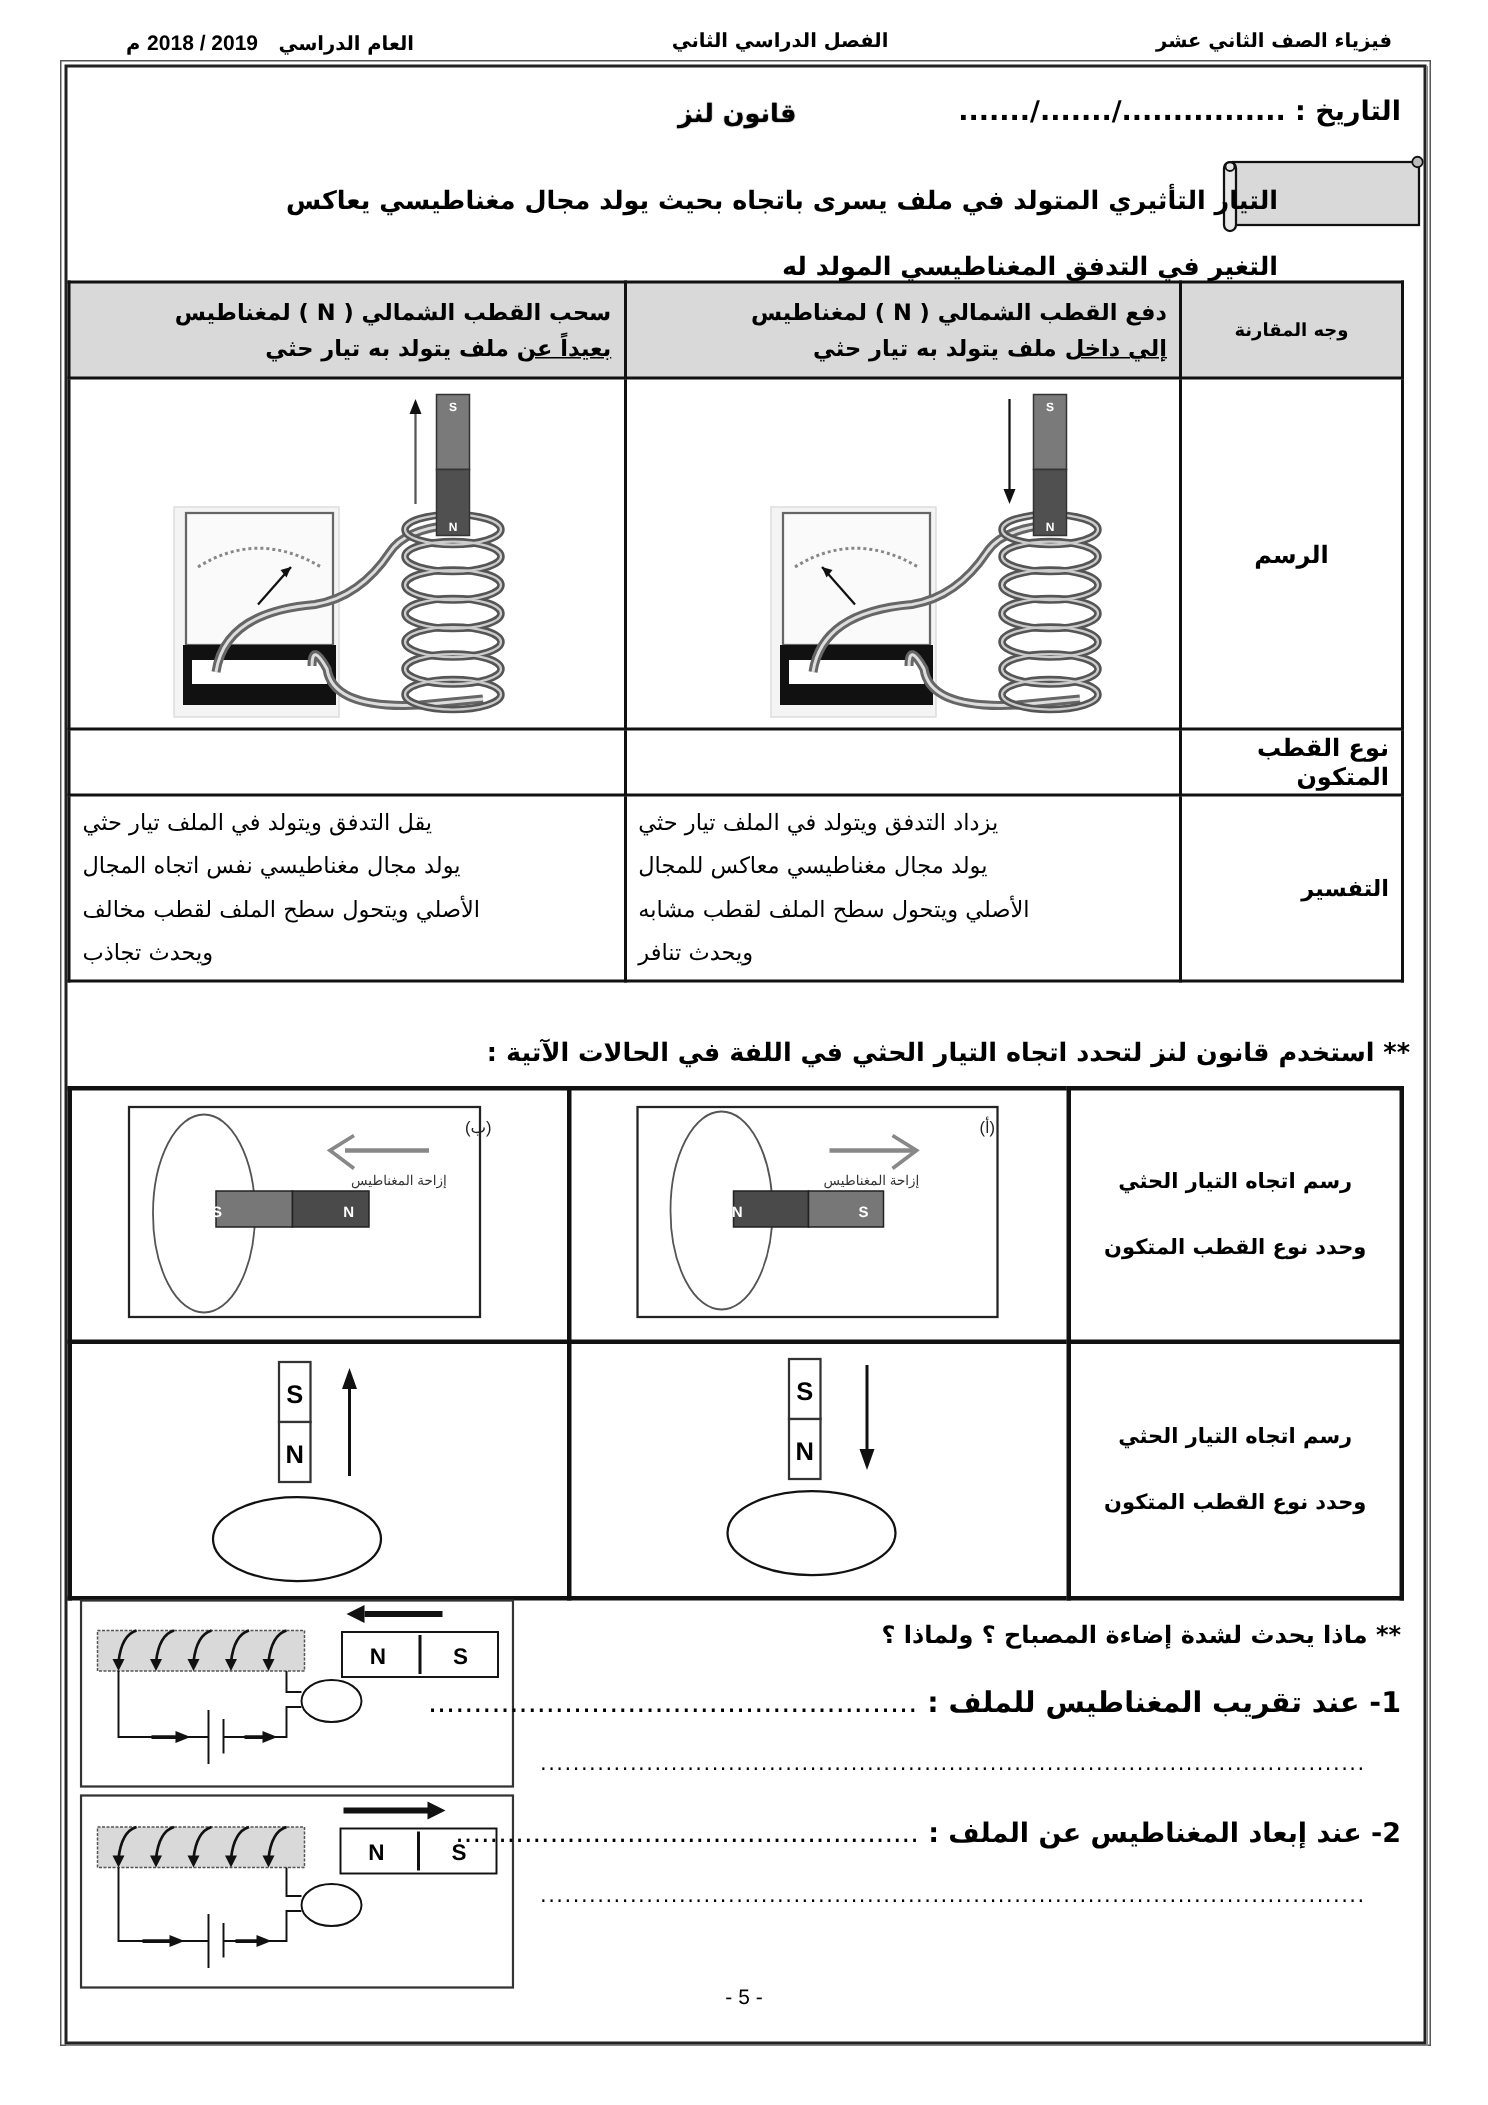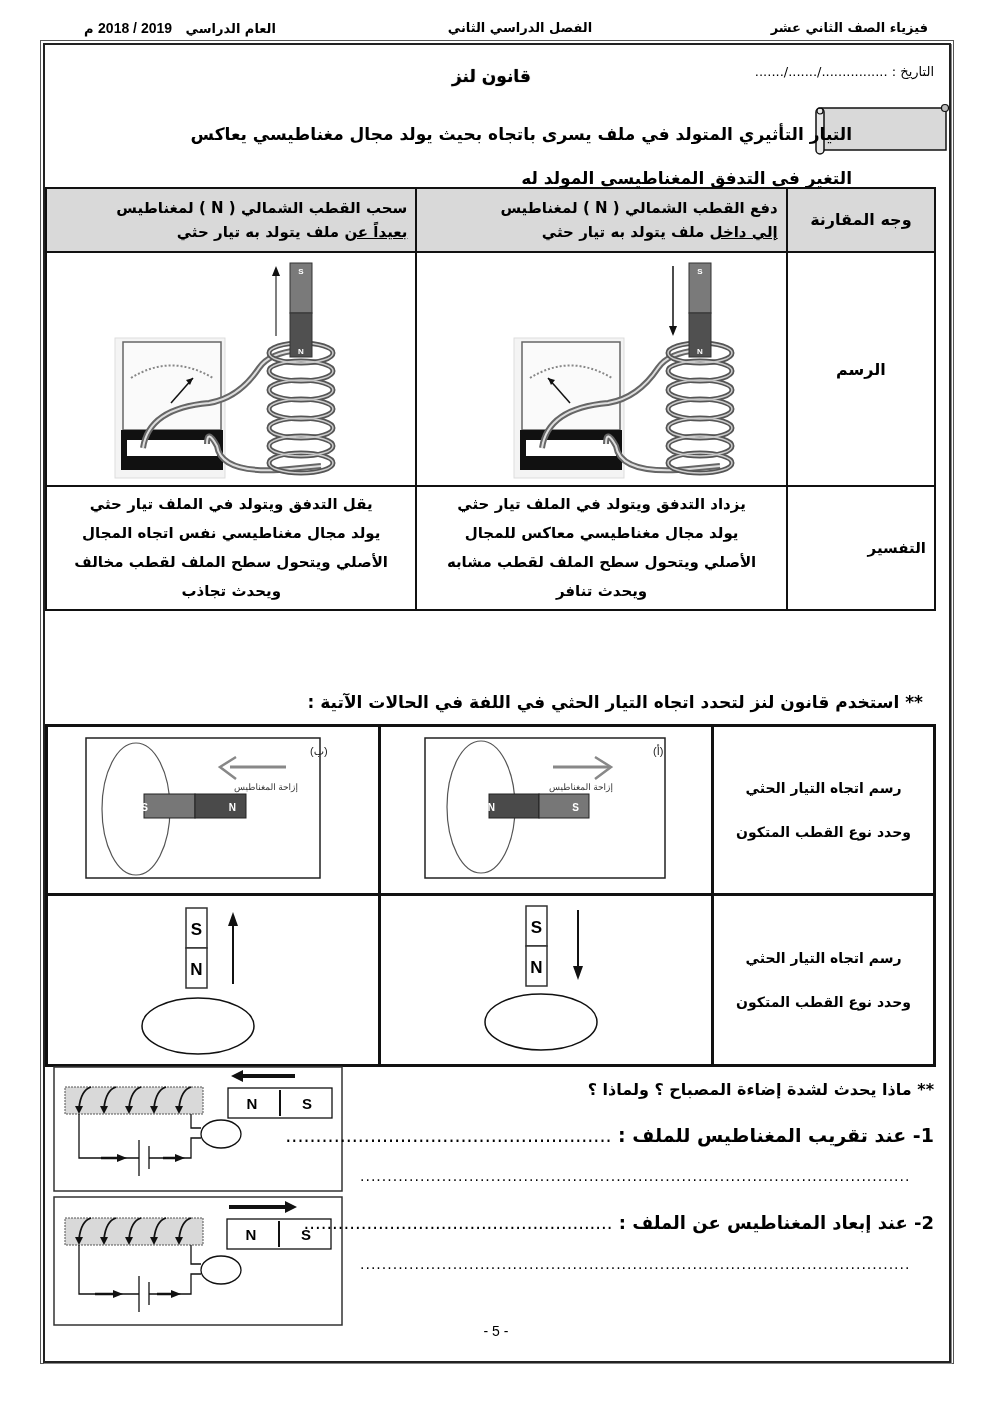--- a/index.html
+++ b/index.html
@@ -11,41 +11,41 @@
   .hdr { top: 20px; font-size: 13px; font-weight: bold; white-space: nowrap; margin-left: 24px; }
   .hdr-subject { right: 64px; }
   .hdr-term { left: 0; width: 992px; text-align: center; }
   .hdr-year { left: 60px; }
   .hdr-year .yr { font-family: "Liberation Sans", sans-serif; font-size: 14px; }
 
   
   .frame-outer { left: 40px; top: 40px; width: 912px; height: 1322px; border: 1px solid #555; }
   .frame-inner { left: 43px; top: 43px; width: 904px; height: 1316px; border: 2px solid #222; box-shadow: 1px 1px 0 #888; }
 
-  .date-line { top: 64px; right: 58px; font-size: 13px; white-space: nowrap; }
+  .date-line { top: 64px; right: 58px; font-size: 18px; white-space: nowrap; font-weight: bold; }
   .title { top: 66px; left: 452px; font-size: 17px; font-weight: bold; white-space: nowrap; text-shadow: 0 0 1px #555; }
 
   .scroll { top: 103px; right: 40px; width: 138px; height: 52px; }
   .def { top: 112px; right: 140px; width: 700px; font-size: 17px; font-weight: 700; line-height: 44px; text-align: right; }
 
   
   table { border-collapse: collapse; }
   .cmp { top: 187px; left: 45px; width: 891px; direction: rtl; }
   .cmp td { border: 2px solid #111; padding: 2px 8px; vertical-align: middle; }
   .cmp .col-h { width: 166px; text-align: center; font-size: 16px; font-weight: bold; }
   .cmp .col-a { width: 358px; }
   .cmp .col-b { width: 358px; }
   .cmp .head td { background: #d9d9d9; height: 58px; text-align: right; font-size: 15px; font-weight: bold; line-height: 24px; }
-  .cmp .head td.col-h { text-align: center; font-size: 16px; }
+  .cmp .head td.col-h { text-align: center; font-size: 12px; }
   .cmp .u { text-decoration: underline; }
   .cmp .img-row td { height: 228px; padding: 0; }
   .cmp .slim td { height: 30px; }
-  .cmp .expl td { height: 118px; font-size: 15px; font-weight: 700; line-height: 29px; text-align: center; }
-
-  .instr { top: 692px; right: 69px; font-size: 17px; font-weight: bold; white-space: nowrap; }
+  .cmp .expl td { height: 118px; font-size: 15px; font-weight: 400; line-height: 29px; text-align: left; }
+
+  .instr { top: 692px; right: 52px; font-size: 17px; font-weight: bold; white-space: nowrap; }
 
   
   .lenz { top: 724px; left: 45px; width: 891px; direction: rtl; }
   .lenz td { border: 3px solid #111; padding: 0; vertical-align: middle; }
   .lenz .c-h { width: 222px; text-align: center; font-size: 14px; font-weight: bold; line-height: 44px; }
   .lenz .c-a { width: 330px; }
   .lenz .c-b { width: 330px; }
   .lenz tr.r1 td { height: 162px; }
   .lenz tr.r2 td { height: 164px; }
 
@@ -187,20 +187,25 @@
           <rect x="181" y="5" width="22" height="50" fill="#7a7a7a" stroke="#333"></rect>
           <rect x="181" y="55" width="22" height="44" fill="#505050" stroke="#333"></rect>
           <text x="192" y="16" font-size="8" fill="#fff" text-anchor="middle" font-weight="bold">S</text>
           <text x="192" y="96" font-size="8" fill="#fff" text-anchor="middle" font-weight="bold">N</text>
           <line x1="167" y1="78" x2="167" y2="16" stroke="#555" stroke-width="1.5"></line>
           <polygon points="163,18 171,18 167,8" fill="#111"></polygon>
         </g>
       </svg>
     </td>
   </tr>
+  <tr class="slim">
+    <td class="col-h" style="text-align:right;">نوع القطب المتكون</td>
+    <td class="col-a"></td>
+    <td class="col-b"></td>
+  </tr>
   <tr class="expl">
     <td class="col-h" style="font-weight:bold;text-align:right;">التفسير</td>
     <td class="col-a">
       <div>يزداد التدفق ويتولد في الملف تيار حثي</div>
       <div>يولد مجال مغناطيسي معاكس للمجال</div>
       <div>الأصلي ويتحول سطح الملف لقطب مشابه</div>
       <div>ويحدث  تنافر</div>
     </td>
     <td class="col-b">
       <div>يقل التدفق ويتولد في الملف تيار حثي</div>

